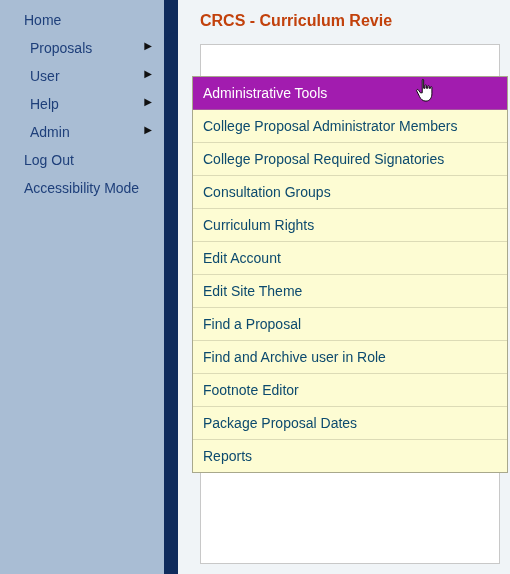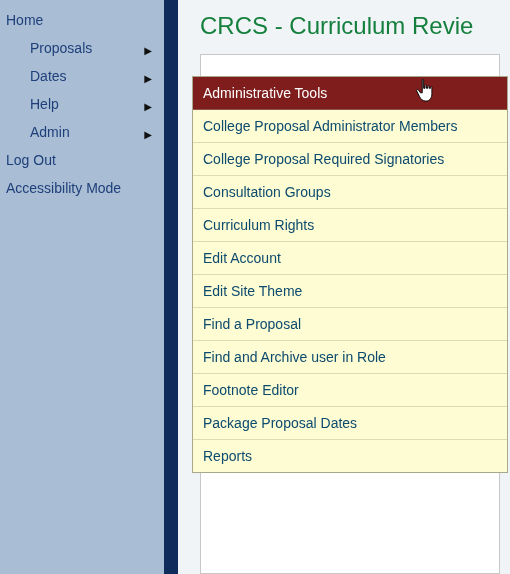--- a/index.html
+++ b/index.html
@@ -30,42 +30,42 @@
       top: 32px;
       right: -14px;
       width: 14px;
       height: 14px;
       background: #0f2b5c;
       border-top-left-radius: 14px;
     }
     .side-item {
       color: #1e3f7a;
       font-size: 14px;
-      padding: 6px 6px 6px 6px;
+      padding: 6px 6px 6px 24px;
       display: flex;
-      align-items: flex-end;
+      align-items: flex-start;
       justify-content: space-between;
       cursor: pointer;
     }
     .side-item.child { padding-left: 30px; }
     .arrow {
       font-size: 10px;
       color: #111;
       margin-right: 6px;
     }
     .main {
       flex: 1;
       padding: 12px 0 0 22px;
       background: #f0f4f7;
       position: relative;
     }
     .page-title {
-      font-weight: normal;
-      font-size: 24px;
-      color: #15803d;
+      font-weight: bold;
+      font-size: 16px;
+      color: #c2410c;
       white-space: nowrap;
     }
     .card {
       margin-top: 14px;
       width: 300px;
       height: 520px;
       background: #fff;
       border: 1px solid #c8c8c8;
     }
     
@@ -81,21 +81,21 @@
     }
     .submenu-item {
       padding: 8px 10px 8px 10px;
       color: #0c4a6e;
       border-bottom: 1px solid rgba(170,170,140,0.4);
       cursor: pointer;
       white-space: nowrap;
     }
     .submenu-item:last-child { border-bottom: none; }
     .submenu-item.highlight {
-      background: #7f1d1d;
+      background: #a21caf;
       color: #fff;
     }
     .cursor {
       position: absolute;
       top: 78px;
       left: 414px;
       z-index: 10;
       pointer-events: none;
     }
     .cursor svg { width: 22px; height: 26px; }
@@ -108,21 +108,21 @@
     <div class="sidebar-notch"></div>
 
     <div class="side-item">
       <span>Home</span>
     </div>
     <div class="side-item child">
       <span>Proposals</span>
       <span class="arrow">▶</span>
     </div>
     <div class="side-item child">
-      <span>Dates</span>
+      <span>User</span>
       <span class="arrow">▶</span>
     </div>
     <div class="side-item child">
       <span>Help</span>
       <span class="arrow">▶</span>
     </div>
     <div class="side-item child">
       <span>Admin</span>
       <span class="arrow">▶</span>
     </div>

